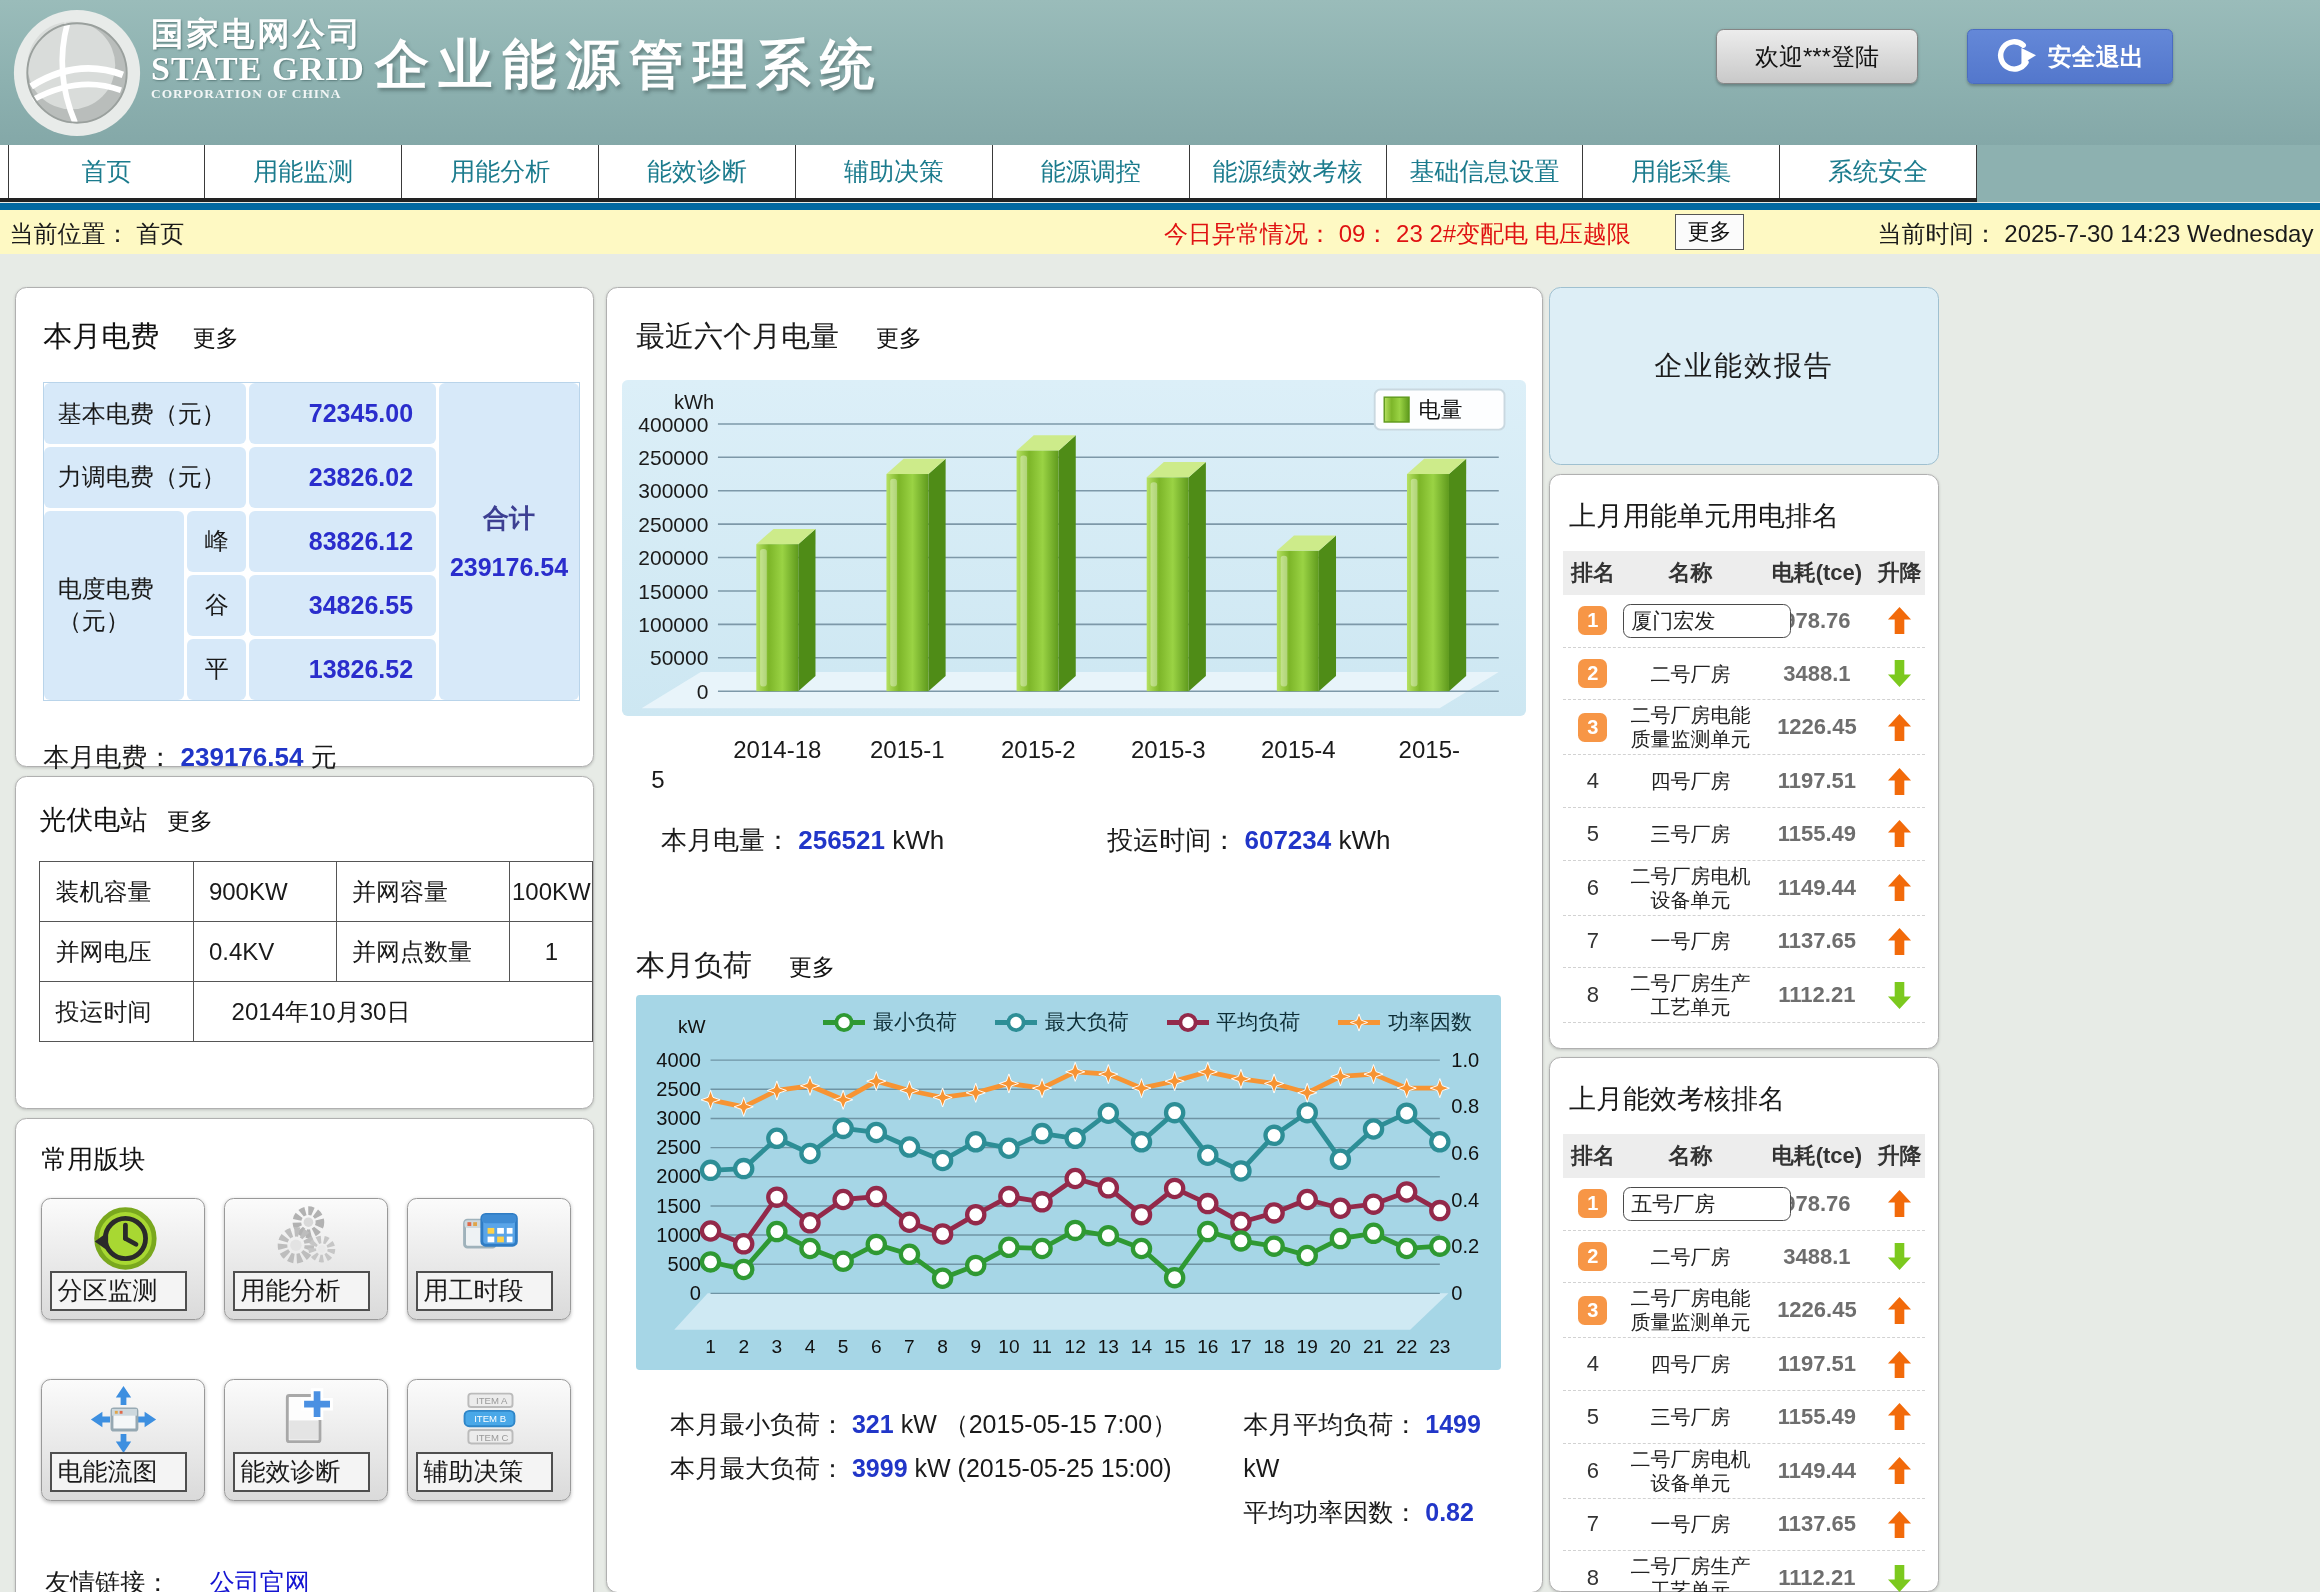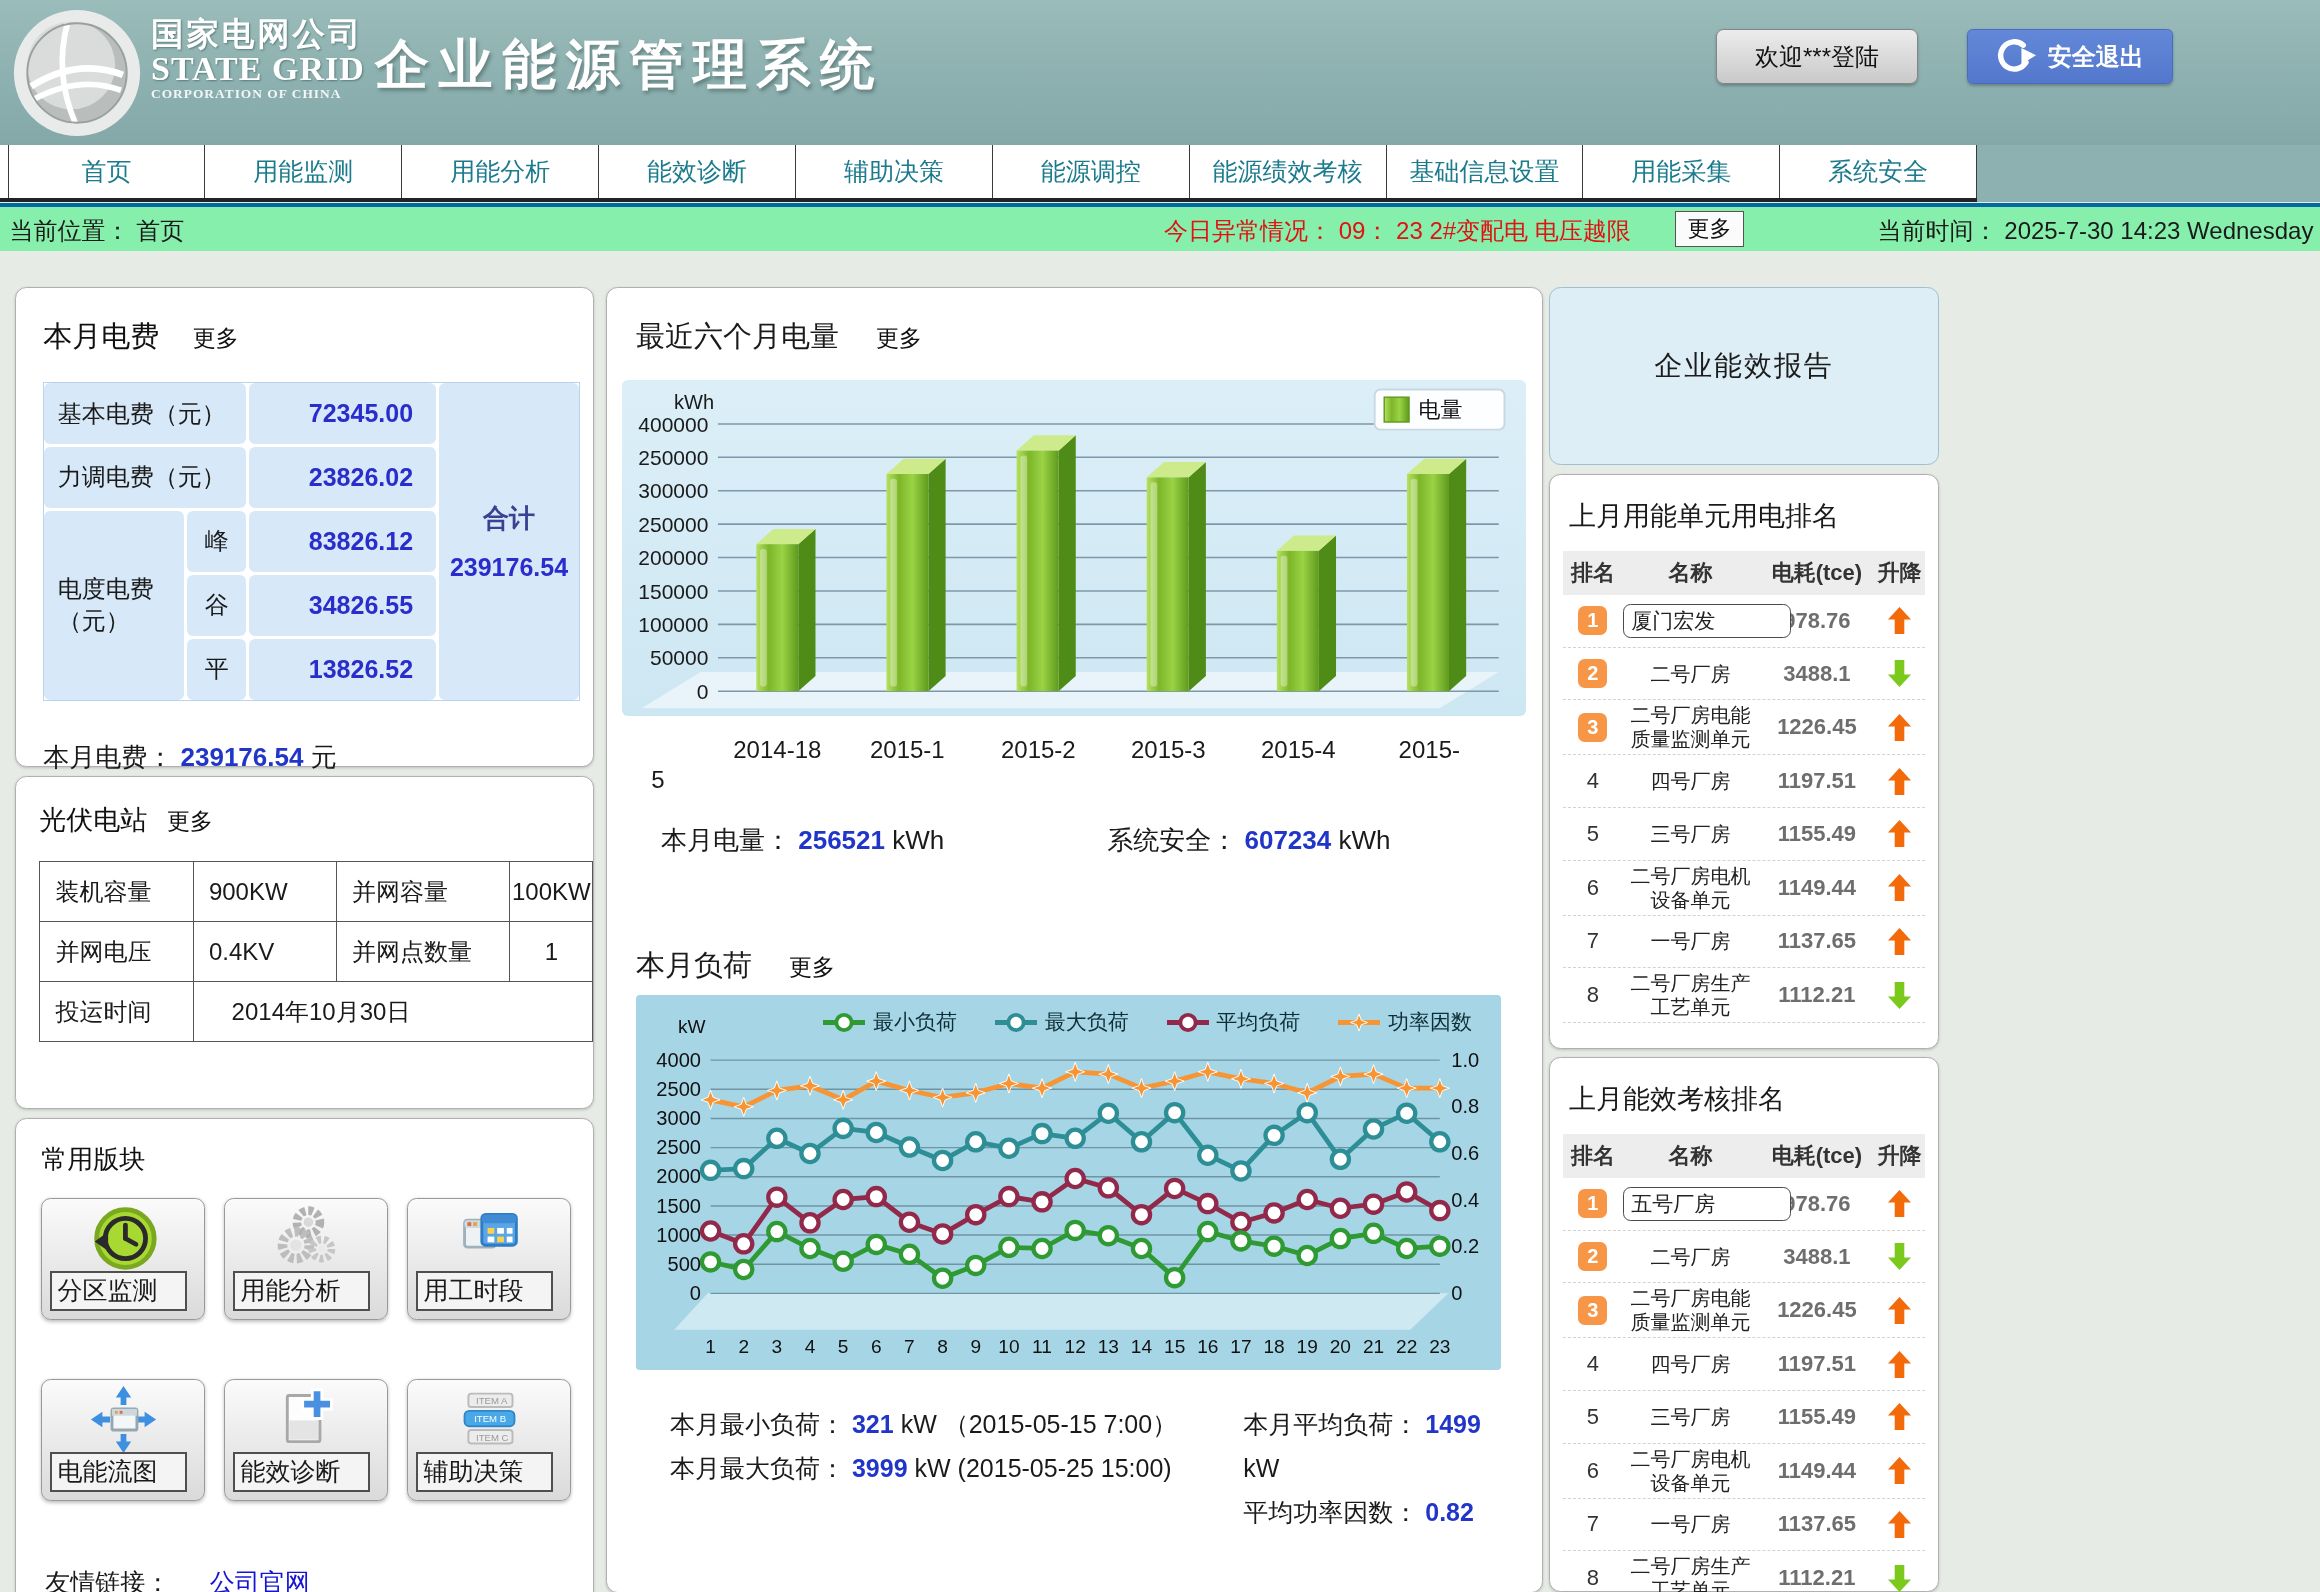--- a/index.html
+++ b/index.html
@@ -23,21 +23,21 @@
     background:linear-gradient(180deg,#6488d8,#5377cc);display:flex;align-items:center;justify-content:center;gap:11.5px;
     font-size:24px;font-weight:bold;color:#fff;box-shadow:0 1.9px 2.9px rgba(0,0,0,.25);box-sizing:border-box;}
 
   
   .nav-row{position:absolute;left:0;top:145px;width:2321px;height:57px;background:#8db1b0;}
   .nav-inner{width:1977px;height:57px;background:#fff;border-bottom:4.8px solid #222;display:flex;box-sizing:border-box;padding-left:7.6px;}
   .nav-tab{flex:1;display:flex;align-items:center;justify-content:center;font-size:25px;color:#1b7b8d;border-left:1.9px solid #3a3a3a;cursor:pointer;}
   .nav-tab:last-child{border-right:1.9px solid #3a3a3a;}
 
   
-  .info-bar{position:absolute;left:0;top:203px;width:2321px;height:44px;background:#86efac;border-top:4px solid #0369a1;}
+  .info-bar{position:absolute;left:0;top:203px;width:2321px;height:44px;background:#fef9c3;border-top:7px solid #0369a1;}
   .info-loc{position:absolute;left:9.6px;top:7.6px;font-size:24px;}
   .info-alert{position:absolute;left:1164px;top:7.6px;font-size:24px;color:#e01212;white-space:nowrap;}
   .more-btn{position:absolute;left:1675px;top:3.8px;padding:1.9px 11.5px;background:#fbfbfb;border:1.9px solid #555;
     font-size:22px;color:#111;cursor:pointer;}
   .info-time{position:absolute;right:7.6px;top:7.6px;font-size:24px;white-space:nowrap;}
 
   
   .panel{position:absolute;background:#fff;border:1.9px solid #b0b0b0;border-radius:11.5px;box-shadow:0 1px 2.9px rgba(0,0,0,.18);box-sizing:border-box;}
   .p-title{font-size:29px;color:#111;}
   .p-more{font-size:23px;color:#111;margin-left:29px;cursor:pointer;}
@@ -412,21 +412,21 @@
         <span style="left: 807px; top: 7.6px;">2015-</span>
         <div class="bar-xwrap">5</div>
       </div>
     <div class="bar-stats">
       <div>
         <span>本月电量：</span>
         <span class="blue-num">256521</span>
         <span>kWh</span>
       </div>
       <div>
-        <span>系统安全：</span>
+        <span>投运时间：</span>
         <span class="blue-num">607234</span>
         <span>kWh</span>
       </div>
     </div>
 
     <div class="sec-title" style="top:658px">
       <span>本月负荷</span>
       <span class="p-more">更多</span>
     </div>
     <div class="load-box">

